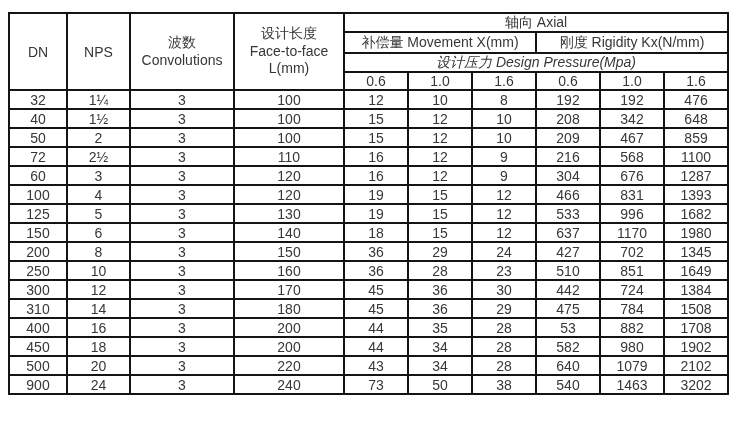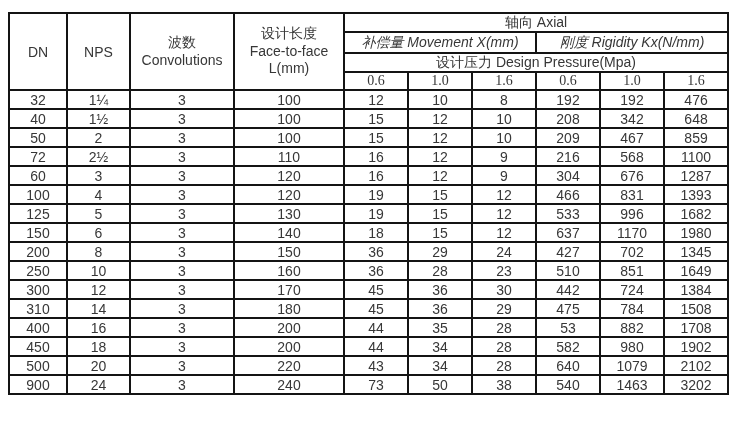--- a/index.html
+++ b/index.html
@@ -28,23 +28,23 @@
     vertical-align: middle;
     color: #373737;
     font-weight: normal;
     font-size: 14px;
     line-height: 1.15;
     padding: 0 1px;
     overflow: hidden;
     white-space: nowrap;
   }
   tr.hrow-a { height: 19px; }
-  tr.hrow-b { height: 21px; font-style: italic; }
-  tr.hrow-c { height: 19px; }
-  tr.hrow-d { height: 18px; font-family: Liberation Serif, serif; }
+  tr.hrow-b { height: 21px; }
+  tr.hrow-c { height: 19px; font-style: italic; }
+  tr.hrow-d { height: 18px; }
   tbody tr { height: 19px; margin-left: 25px; }
   .two-line div, .three-line div { line-height: 1.25; }
 </style>
 </head>
 <body>
 
 <div class="table-wrap">
   <table class="spec">
     <colgroup>
       <col style="width:58px">

